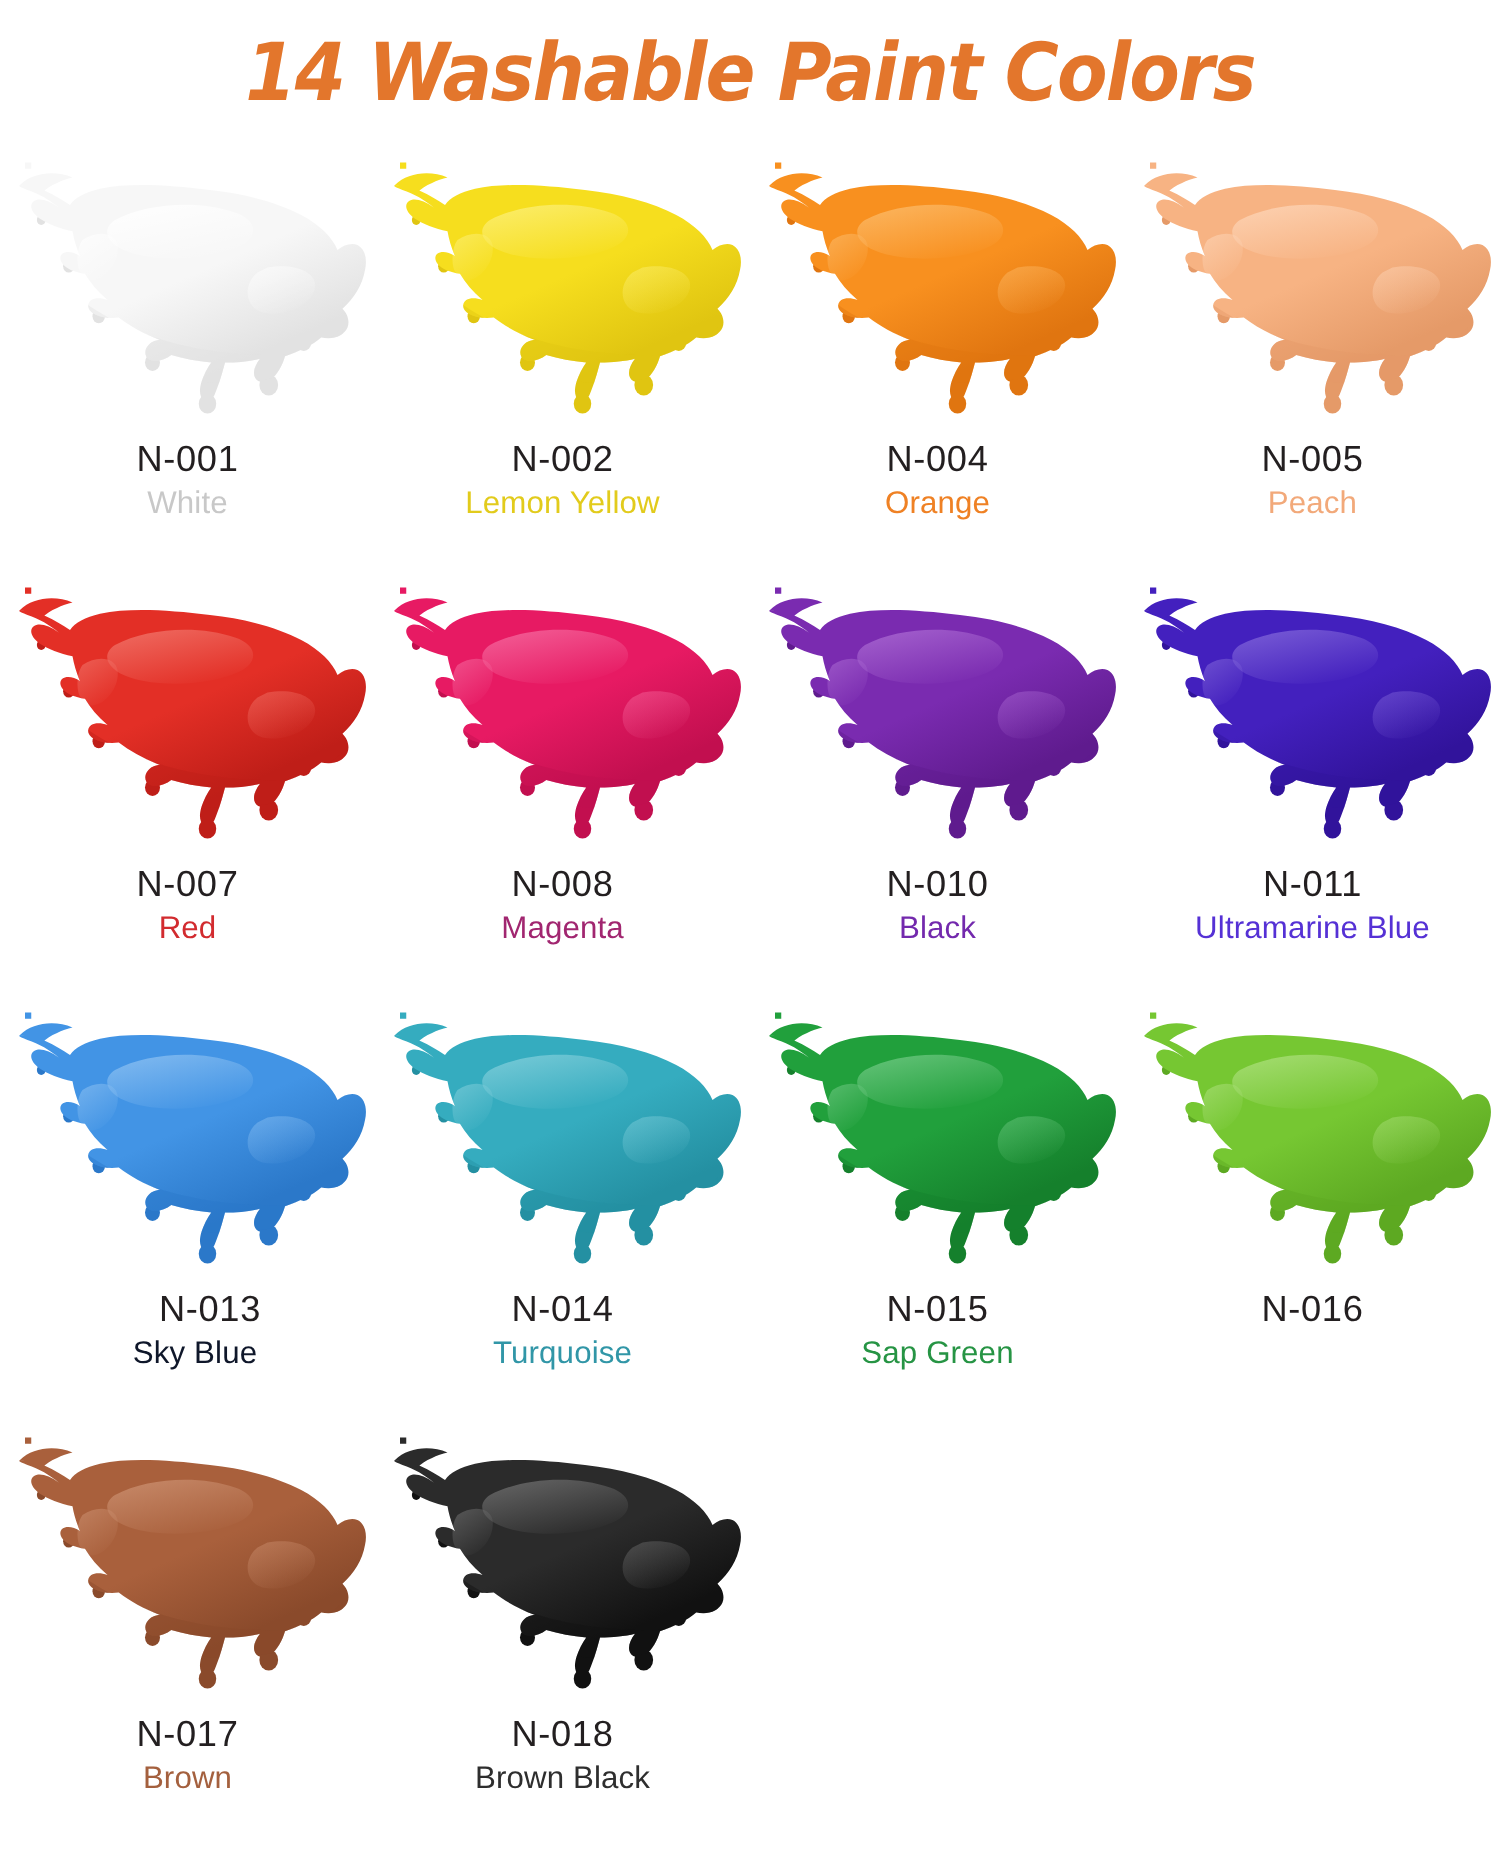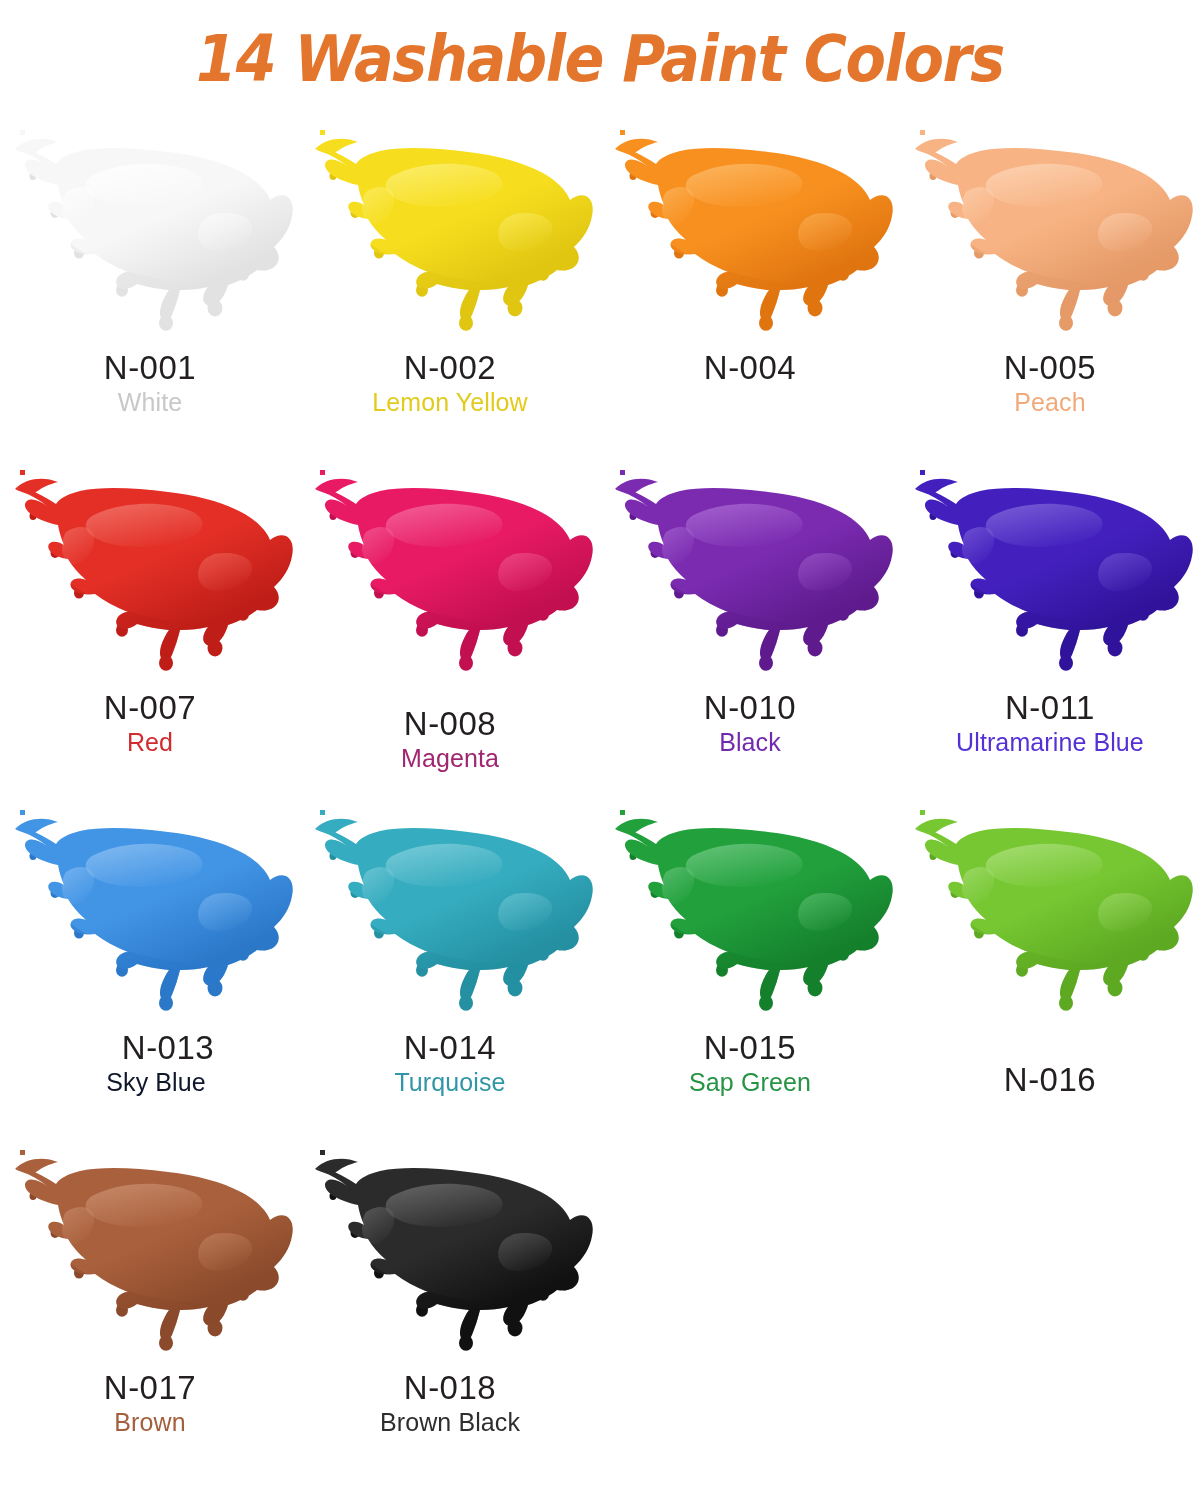--- a/index.html
+++ b/index.html
@@ -69,21 +69,21 @@
     height: 232px;
   }
 
   .labels {
     width: 300px;
     text-align: center;
     margin-top: 2px;
   }
   .code {
     font-family: "Liberation Sans", sans-serif;
-    font-size: 33px;
+    font-size: 29px;
     font-weight: 400;
     letter-spacing: 0.5px;
     color: #231f20;
     line-height: 32px;
     white-space: nowrap;
   }
   .cname {
     font-family: "Liberation Sans", sans-serif;
     font-size: 25px;
     font-weight: 400;
@@ -215,20 +215,21 @@
             <g clip-path="url(#c2)">
               <path d="M92,58 C118,44 160,42 188,52 C206,58 208,72 190,80 C168,90 128,92 104,84 C86,78 80,66 92,58 Z" fill="url(#h2)"></path>
               <path d="M66,74 C78,66 92,68 94,78 C96,90 86,104 76,106 C68,108 62,100 62,90 C62,84 63,78 66,74 Z" fill="url(#h2)" opacity="0.75"></path>
               <path d="M214,96 C236,92 254,100 252,112 C250,126 228,136 210,132 C196,128 194,110 206,100 Z" fill="url(#h2)" opacity="0.6"></path>
               <path d="M60,118 C96,148 156,168 226,166 C244,164 262,156 274,144 C276,168 240,186 186,188 C124,190 70,164 52,132 Z" fill="#E07510" opacity="0.45"></path>
             </g>
           </svg>
         </div>
         <div class="labels">
           <div class="code" style="color: rgb(35, 31, 32);">N-004</div>
+          <div class="cname" style="color: rgb(239, 129, 36);">Orange</div>
         </div>
       </div>
       <div class="swatch-cell">
         <div class="blob-wrap">
           <svg viewBox="0 0 300 232">
             <defs>
               <linearGradient id="g3" x1="0.15" y1="0" x2="0.85" y2="1">
                 <stop offset="0%" stop-color="#F7B383"></stop>
                 <stop offset="45%" stop-color="#F7B383"></stop>
                 <stop offset="78%" stop-color="#E59A68"></stop>
@@ -336,21 +337,21 @@
             <path d="M22,27 l5,0 l0,5 l-5,0 z M16,30 C30,30 44,38 56,46 C60,40 68,36 80,33 C104,28 135,30 168,34 C196,37 222,44 241,54 C256,62 266,72 270,82 C275,78 281,76 286,78 C292,81 294,89 292,98 C290,110 283,121 274,129 C278,133 280,139 278,144 C275,151 266,154 257,152 C250,158 240,163 228,167 C226,174 222,182 216,186 C211,189 206,188 204,184 C202,180 204,174 208,169 C200,171 190,172 180,172 C178,180 175,190 172,197 C170,202 166,204 163,202 C160,200 159,195 161,188 C163,182 166,176 169,172 C158,171 147,169 137,166 C132,170 125,172 120,170 C116,168 115,163 118,159 C120,156 124,154 128,154 C115,149 104,143 95,136 C88,137 80,136 75,133 C70,130 69,125 73,122 C76,120 81,120 86,122 C78,115 72,108 68,101 C60,100 53,97 50,93 C47,89 48,85 52,84 C55,83 60,84 64,87 C61,80 59,73 58,67 C48,65 38,61 32,57 C25,52 23,46 27,43 C31,40 39,42 47,48 C40,42 31,37 22,34 C17,32 14,31 16,30 Z" fill="url(#g5)"></path>
             <g clip-path="url(#c5)">
               <path d="M92,58 C118,44 160,42 188,52 C206,58 208,72 190,80 C168,90 128,92 104,84 C86,78 80,66 92,58 Z" fill="url(#h5)"></path>
               <path d="M66,74 C78,66 92,68 94,78 C96,90 86,104 76,106 C68,108 62,100 62,90 C62,84 63,78 66,74 Z" fill="url(#h5)" opacity="0.75"></path>
               <path d="M214,96 C236,92 254,100 252,112 C250,126 228,136 210,132 C196,128 194,110 206,100 Z" fill="url(#h5)" opacity="0.6"></path>
               <path d="M60,118 C96,148 156,168 226,166 C244,164 262,156 274,144 C276,168 240,186 186,188 C124,190 70,164 52,132 Z" fill="#C20F4F" opacity="0.45"></path>
             </g>
           </svg>
         </div>
         <div class="labels">
-          <div class="code" style="color: rgb(35, 31, 32); margin-top: 16px;">N-008</div>
+          <div class="code" style="color: rgb(35, 31, 32);">N-008</div>
           <div class="cname" style="color: rgb(161, 38, 112);">Magenta</div>
         </div>
       </div>
       <div class="swatch-cell">
         <div class="blob-wrap">
           <svg viewBox="0 0 300 232">
             <defs>
               <linearGradient id="g6" x1="0.15" y1="0" x2="0.85" y2="1">
                 <stop offset="0%" stop-color="#7A2BB0"></stop>
                 <stop offset="45%" stop-color="#7A2BB0"></stop>
@@ -582,21 +583,21 @@
             <path d="M22,27 l5,0 l0,5 l-5,0 z M16,30 C30,30 44,38 56,46 C60,40 68,36 80,33 C104,28 135,30 168,34 C196,37 222,44 241,54 C256,62 266,72 270,82 C275,78 281,76 286,78 C292,81 294,89 292,98 C290,110 283,121 274,129 C278,133 280,139 278,144 C275,151 266,154 257,152 C250,158 240,163 228,167 C226,174 222,182 216,186 C211,189 206,188 204,184 C202,180 204,174 208,169 C200,171 190,172 180,172 C178,180 175,190 172,197 C170,202 166,204 163,202 C160,200 159,195 161,188 C163,182 166,176 169,172 C158,171 147,169 137,166 C132,170 125,172 120,170 C116,168 115,163 118,159 C120,156 124,154 128,154 C115,149 104,143 95,136 C88,137 80,136 75,133 C70,130 69,125 73,122 C76,120 81,120 86,122 C78,115 72,108 68,101 C60,100 53,97 50,93 C47,89 48,85 52,84 C55,83 60,84 64,87 C61,80 59,73 58,67 C48,65 38,61 32,57 C25,52 23,46 27,43 C31,40 39,42 47,48 C40,42 31,37 22,34 C17,32 14,31 16,30 Z" fill="url(#g11)"></path>
             <g clip-path="url(#c11)">
               <path d="M92,58 C118,44 160,42 188,52 C206,58 208,72 190,80 C168,90 128,92 104,84 C86,78 80,66 92,58 Z" fill="url(#h11)"></path>
               <path d="M66,74 C78,66 92,68 94,78 C96,90 86,104 76,106 C68,108 62,100 62,90 C62,84 63,78 66,74 Z" fill="url(#h11)" opacity="0.75"></path>
               <path d="M214,96 C236,92 254,100 252,112 C250,126 228,136 210,132 C196,128 194,110 206,100 Z" fill="url(#h11)" opacity="0.6"></path>
               <path d="M60,118 C96,148 156,168 226,166 C244,164 262,156 274,144 C276,168 240,186 186,188 C124,190 70,164 52,132 Z" fill="#5DA922" opacity="0.45"></path>
             </g>
           </svg>
         </div>
         <div class="labels">
-          <div class="code" style="color: rgb(35, 31, 32); margin-top: 32px;">N-016</div>
+          <div class="code" style="color: rgb(35, 31, 32);">N-016</div>
         </div>
       </div>
       <div class="swatch-cell">
         <div class="blob-wrap">
           <svg viewBox="0 0 300 232">
             <defs>
               <linearGradient id="g12" x1="0.15" y1="0" x2="0.85" y2="1">
                 <stop offset="0%" stop-color="#A9603C"></stop>
                 <stop offset="45%" stop-color="#A9603C"></stop>
                 <stop offset="78%" stop-color="#8A4A2B"></stop>

